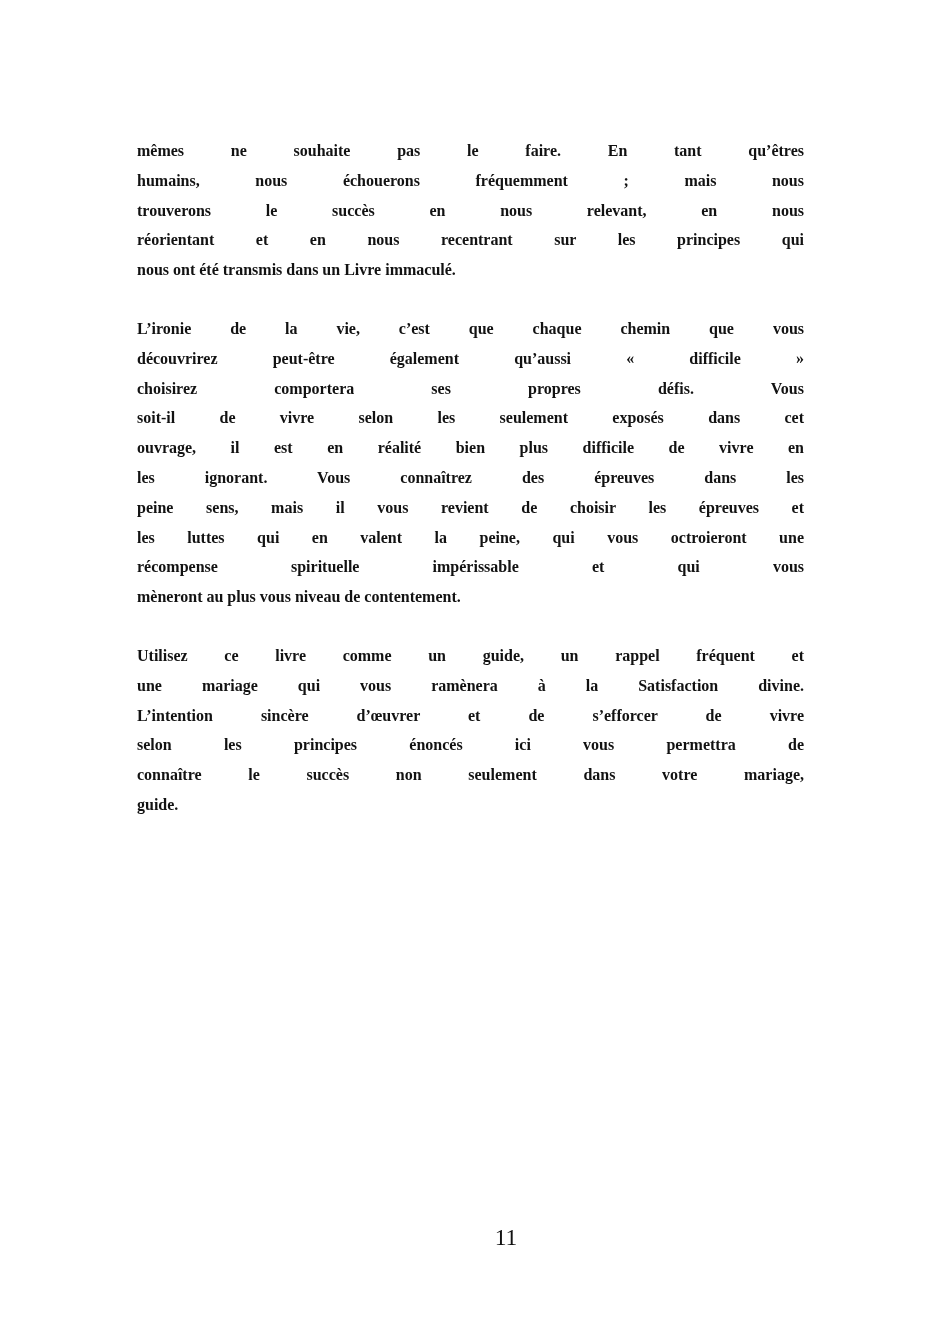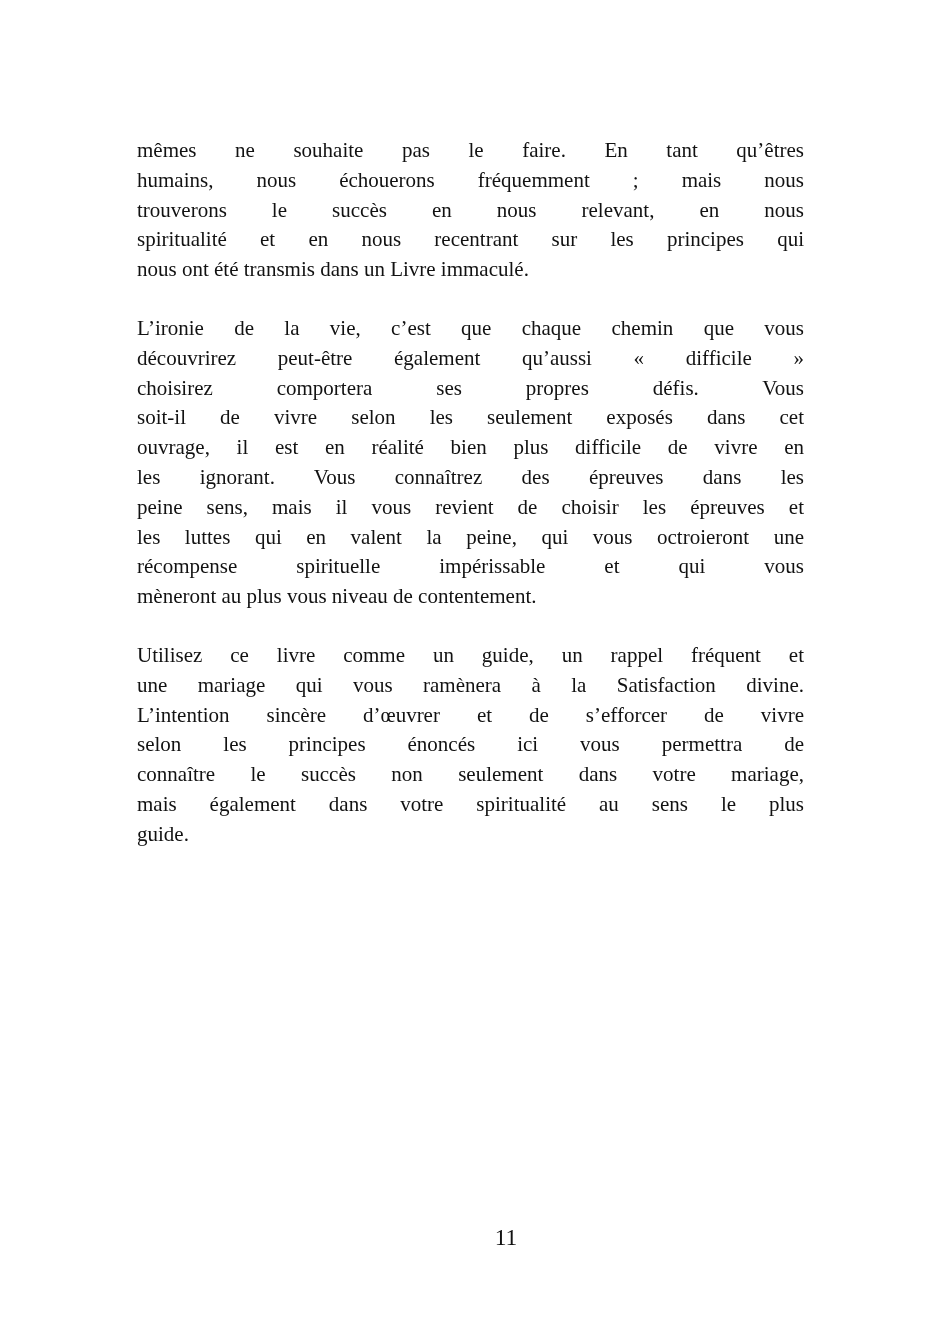--- a/index.html
+++ b/index.html
@@ -13,22 +13,23 @@
     position: relative;
     font-family: "Liberation Serif", "DejaVu Serif", serif;
     color: #121212;
     overflow: hidden;
   }
   .text-column {
     position: absolute;
     left: 137px;
     top: 136px;
     width: 667px;
-    font-size: 21px;
+    font-size: 16px;
     line-height: 29.8px;
+    font-weight: bold;
   }
   .paragraph {
     margin: 0 0 29px 0;
   }
   .line {
     text-align: justify;
     text-align-last: justify;
     white-space: normal;
   }
   .line.last {
@@ -48,41 +49,40 @@
 </head>
 <body>
 
 <div class="book-page">
 
   <div class="text-column">
       <div class="paragraph">
         <div class="line">mêmes ne souhaite pas le faire. En tant qu’êtres</div>
         <div class="line">humains, nous échouerons fréquemment ; mais nous</div>
         <div class="line">trouverons le succès en nous relevant, en nous</div>
-        <div class="line">spiritualité et en nous recentrant sur les principes qui</div>
+        <div class="line">réorientant et en nous recentrant sur les principes qui</div>
         <div class="line last">nous ont été transmis dans un Livre immaculé.</div>
       </div>
       <div class="paragraph">
         <div class="line">L’ironie de la vie, c’est que chaque chemin que vous</div>
         <div class="line">découvrirez peut-être également qu’aussi « difficile »</div>
         <div class="line">choisirez comportera ses propres défis. Vous</div>
         <div class="line">soit-il de vivre selon les seulement exposés dans cet</div>
         <div class="line">ouvrage, il est en réalité bien plus difficile de vivre en</div>
         <div class="line">les ignorant. Vous connaîtrez des épreuves dans les</div>
         <div class="line">peine sens, mais il vous revient de choisir les épreuves et</div>
         <div class="line">les luttes qui en valent la peine, qui vous octroieront une</div>
         <div class="line">récompense spirituelle impérissable et qui vous</div>
         <div class="line last">mèneront au plus vous niveau de contentement.</div>
       </div>
       <div class="paragraph">
         <div class="line">Utilisez ce livre comme un guide, un rappel fréquent et</div>
         <div class="line">une mariage qui vous ramènera à la Satisfaction divine.</div>
         <div class="line">L’intention sincère d’œuvrer et de s’efforcer de vivre</div>
         <div class="line">selon les principes énoncés ici vous permettra de</div>
         <div class="line">connaître le succès non seulement dans votre mariage,</div>
-        <div class="line">mais également dans votre spiritualité au sens le plus</div>
         <div class="line last">guide.</div>
       </div>
     </div>
 
   <div class="page-number">11</div>
 
 </div>
 
 </body></html>

